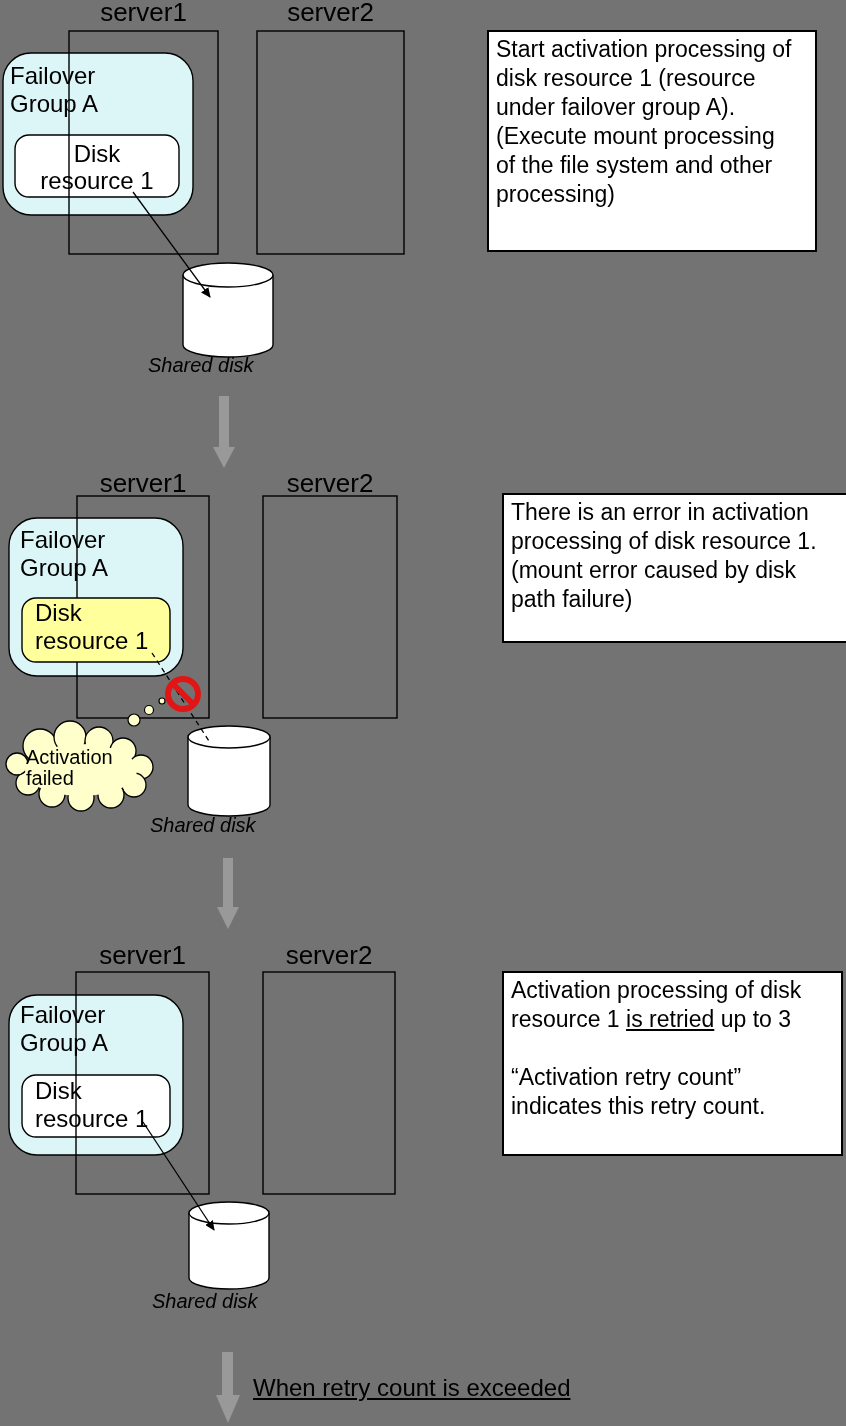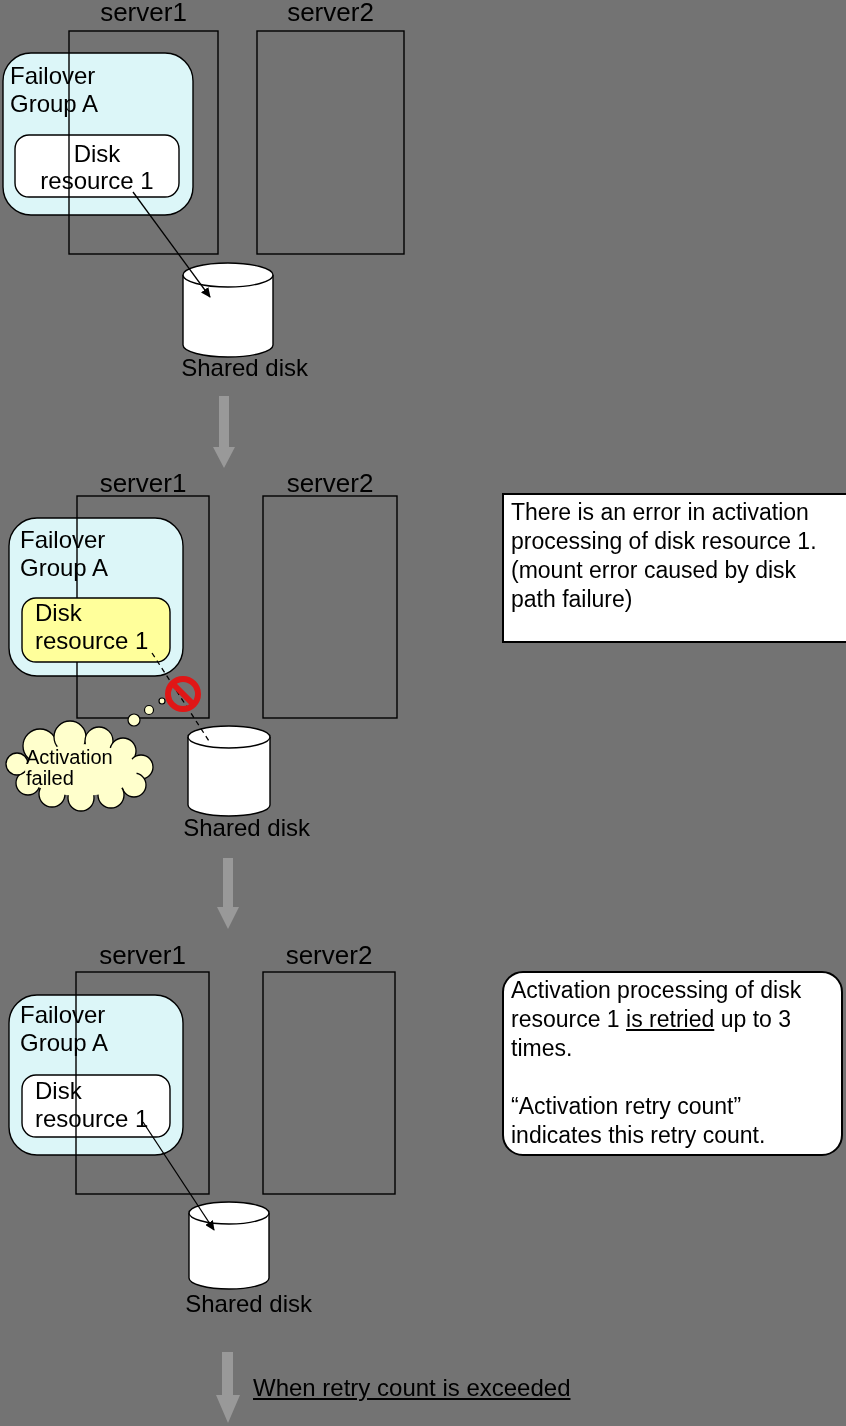--- a/index.html
+++ b/index.html
@@ -4,21 +4,21 @@
 <style>
   html,body{margin:0;padding:0;background:#ffffff;}
   #stage{position:relative;width:846px;height:1426px;background:#737373;overflow:hidden;
          font-family:"Liberation Sans","DejaVu Sans",sans-serif;color:#000;}
   #shapes{position:absolute;left:0;top:0;z-index:1;}
   .txt{position:absolute;z-index:2;white-space:nowrap;}
   .server-label{font-size:26px;text-align:center;}
   .group-label{font-size:24px;line-height:28px;}
   .disk-label{font-size:24px;line-height:28px;}
   .disk-label.centered{text-align:center;line-height:27px;}
-  .shared-label{font-size:24px;text-align:right;}
+  .shared-label{font-size:20px;text-align:left;font-style:italic;}
   .cloud-label{font-size:20px;line-height:21px;text-align:left;}
   .caption{font-size:24px;text-decoration:underline;}
   .note{position:absolute;z-index:2;box-sizing:border-box;background:#fff;
         border:2px solid #000;font-size:23px;line-height:29px;padding:3px 7px;}
   .note-line{min-height:29px;white-space:nowrap;}
   .uline{text-decoration:underline;}
 </style>
 </head>
 <body>
 
@@ -89,20 +89,28 @@
   <div class="txt group-label" style="left:10px;top:62px;">
     <div>Failover</div>
     <div>Group A</div>
   </div>
   <div class="txt disk-label centered" style="left:15px;top:140px;width:164px;">
     <div>Disk</div>
     <div>resource 1</div>
   </div>
   <div class="txt shared-label" style="left:148px;top:354px;width:160px;">Shared disk</div>
 
+  <div class="note" style="left:487px;top:30px;width:330px;height:222px;">
+    <div class="note-line">Start activation processing of</div>
+    <div class="note-line">disk resource 1 (resource</div>
+    <div class="note-line">under failover group A).</div>
+    <div class="note-line">(Execute mount processing</div>
+    <div class="note-line">of the file system and other</div>
+    <div class="note-line">processing)</div>
+  </div>
 
   <div class="txt server-label" style="left:77px;top:468px;width:132px;">server1</div>
   <div class="txt server-label" style="left:263px;top:468px;width:134px;">server2</div>
   <div class="txt group-label" style="left:20px;top:526px;">
     <div>Failover</div>
     <div>Group A</div>
   </div>
   <div class="txt disk-label" style="left:35px;top:599px;">
     <div>Disk</div>
     <div>resource 1</div>
@@ -125,24 +133,23 @@
   <div class="txt group-label" style="left:20px;top:1001px;">
     <div>Failover</div>
     <div>Group A</div>
   </div>
   <div class="txt disk-label" style="left:35px;top:1077px;">
     <div>Disk</div>
     <div>resource 1</div>
   </div>
   <div class="txt shared-label" style="left:152px;top:1290px;width:160px;">Shared disk</div>
 
-  <div class="note" style="left:502px;top:971px;width:341px;height:185px;border-radius:21px;">
+  <div class="note" style="left:502px;top:971px;width:341px;height:185px;">
     <div class="note-line">Activation processing of disk</div>
     <div class="note-line"><span>resource 1 </span><span class="uline">is retried</span><span> up to 3</span></div>
-    <div class="note-line">times.</div>
     <div class="note-line"></div>
     <div class="note-line">“Activation retry count”</div>
     <div class="note-line">indicates this retry count.</div>
   </div>
 
   <div class="txt caption" style="left:253px;top:1374px;">When retry count is exceeded</div>
 
 </div>
 
 </body></html>

